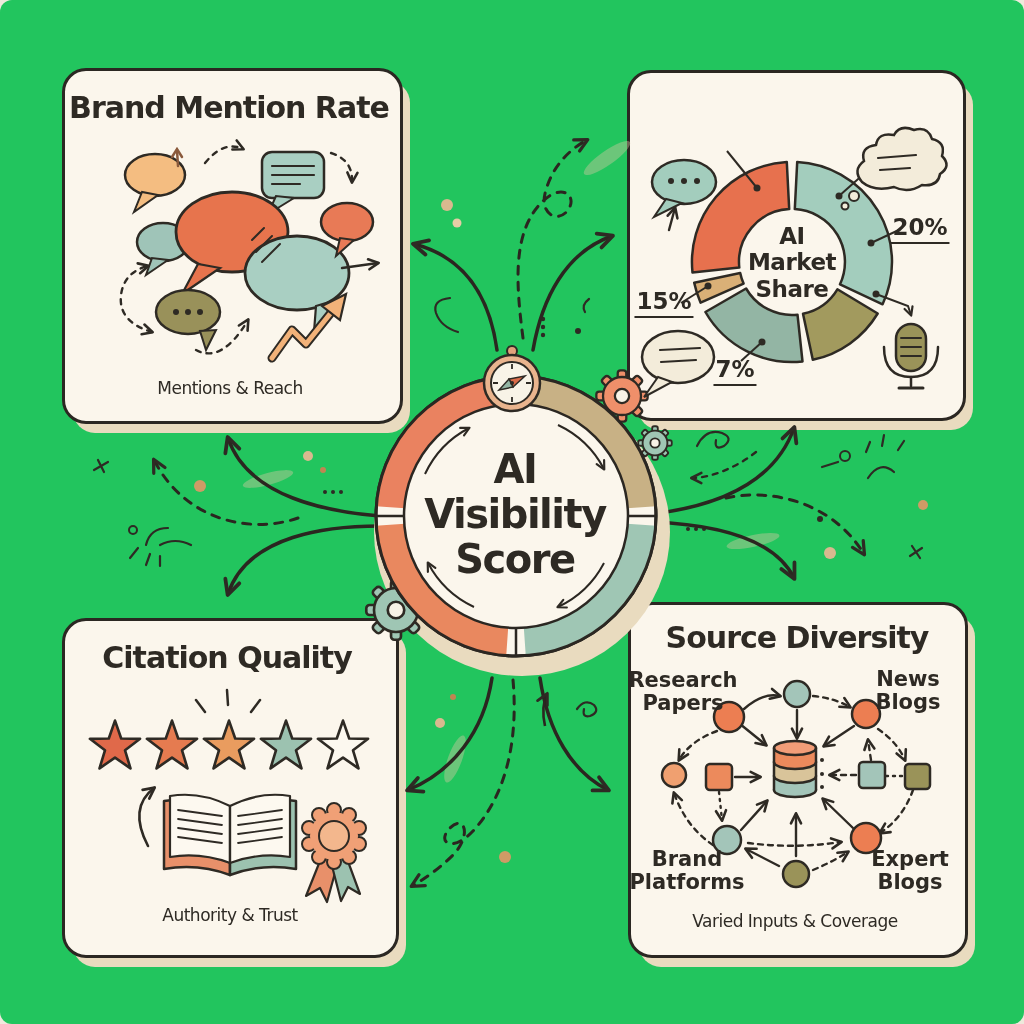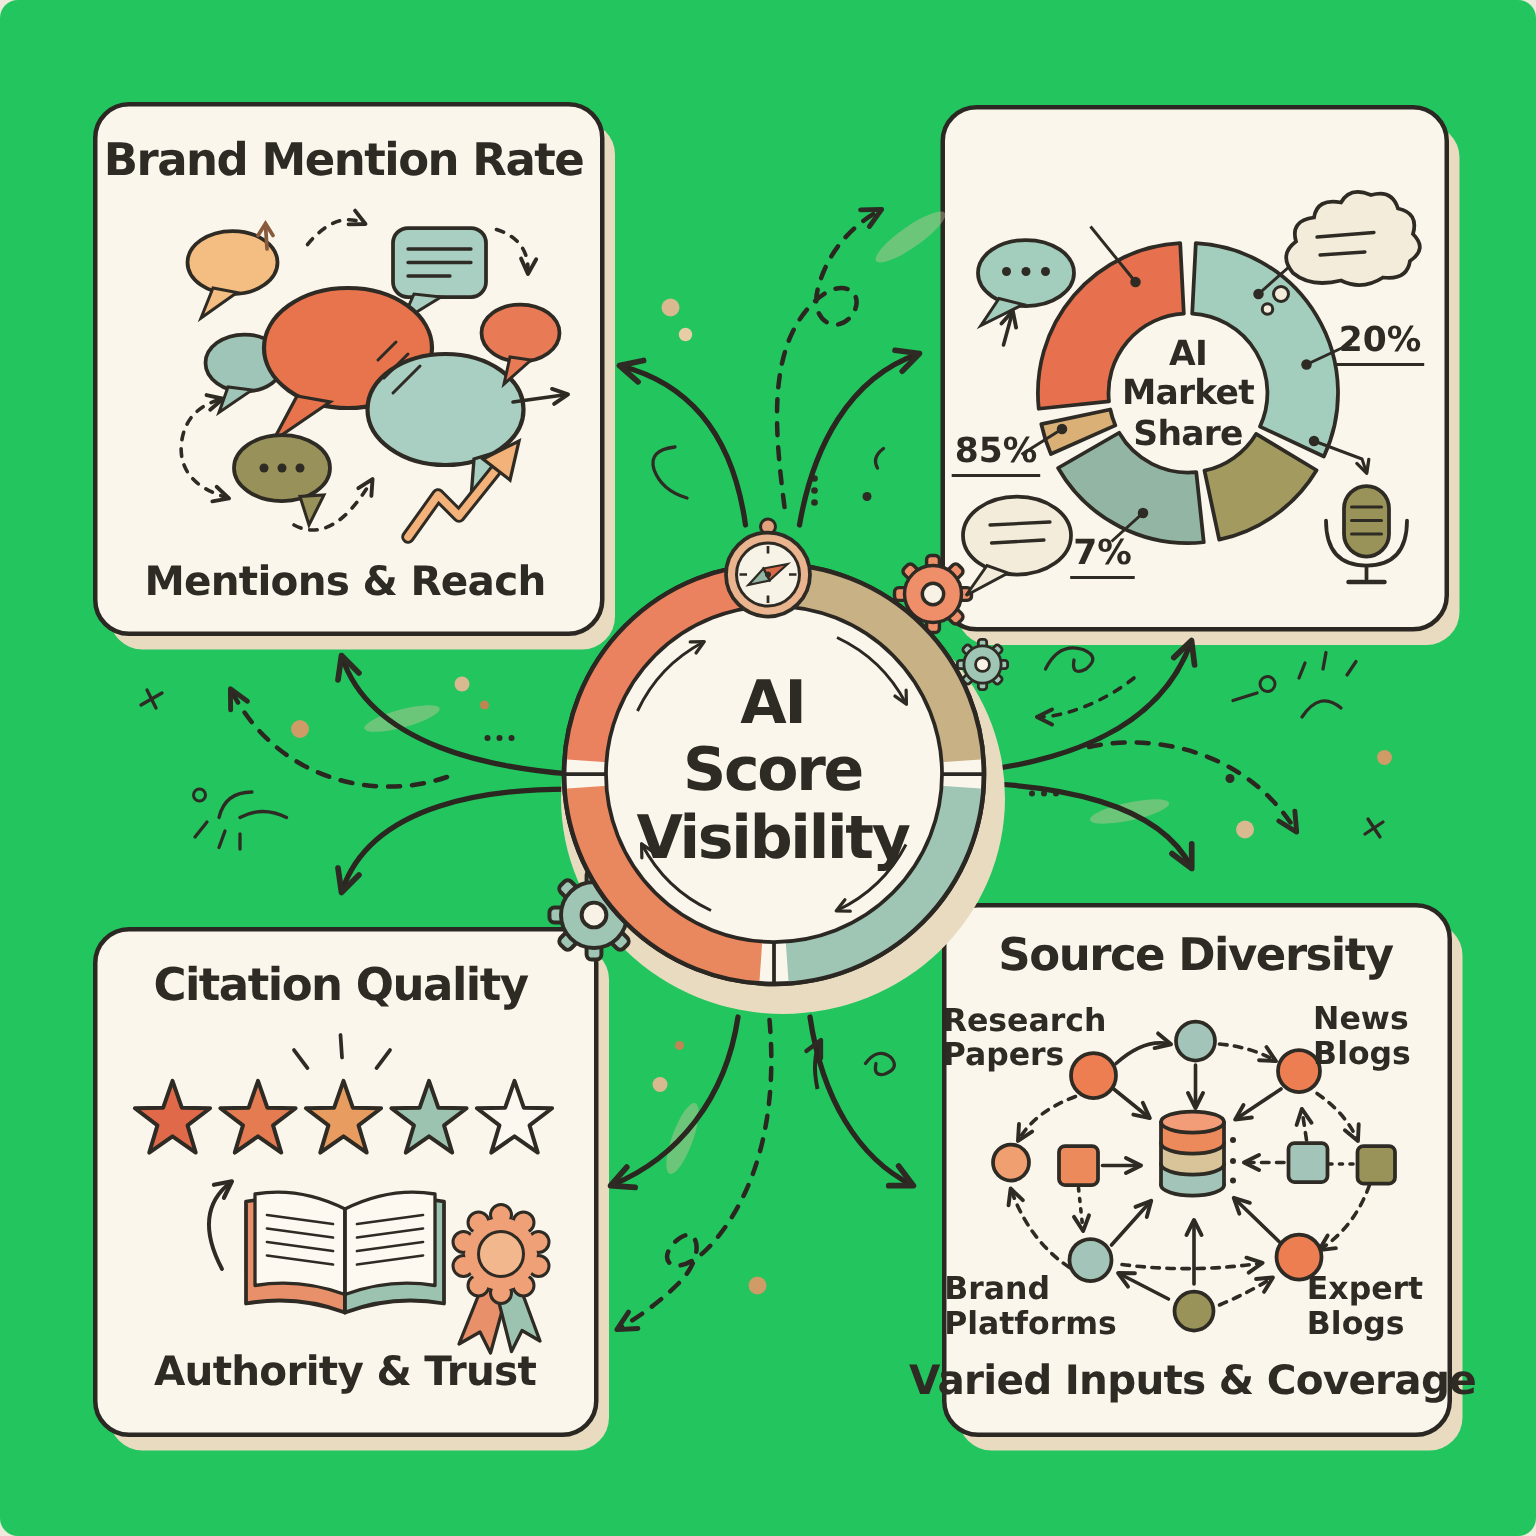--- a/index.html
+++ b/index.html
@@ -7,26 +7,26 @@
     background:#22c55e;font-family:"DejaVu Sans","Liberation Sans",sans-serif;color:#2e2a24;border-radius:12px;}
   .panel{position:absolute;background:#fbf6ec;border:3px solid #2b2722;border-radius:24px;
     box-shadow:9px 11px 0 -2px #e9dbbf;}
   #panel-tl{left:62px;top:68px;width:335px;height:350px;}
   #panel-tr{left:627px;top:70px;width:333px;height:345px;}
   #panel-bl{left:62px;top:618px;width:331px;height:334px;}
   #panel-br{left:628px;top:602px;width:334px;height:350px;}
   svg{position:absolute;left:0;top:0;}
   .txt{position:absolute;transform:translate(-50%,-50%);color:#2e2a24;z-index:5;}
   .title{font-size:30px;font-weight:700;letter-spacing:-1px;white-space:nowrap;}
-  .caption{font-size:27px;font-weight:700;letter-spacing:-0.5px;white-space:nowrap;}
+  .caption{font-size:17px;font-weight:400;letter-spacing:-0.5px;white-space:nowrap;}
   .hub{width:230px;text-align:center;font-size:40px;font-weight:700;line-height:1.12;letter-spacing:-1.5px;}
   .donut-c{text-align:center;font-size:23px;font-weight:700;line-height:1.15;letter-spacing:-0.5px;}
   .pct{font-size:23px;font-weight:700;}
   .pct span{border-bottom:2.5px solid #2e2a24;padding:0 2px 2px;margin-top:40px;}
-  .nodelbl{font-size:21px;font-weight:600;line-height:1.08;}
+  .nodelbl{text-align:center;font-size:21px;font-weight:600;line-height:1.08;}
 </style>
 </head>
 <body>
 
 <div id="canvas">
 
   <div class="panel" id="panel-tl"></div>
   <div class="panel" id="panel-tr"></div>
   <div class="panel" id="panel-bl"></div>
   <div class="panel" id="panel-br"></div>
@@ -372,21 +372,21 @@
 
   <div class="txt title" style="left:229px;top:107px">Brand Mention Rate</div>
   <div class="txt caption" style="left:230px;top:388px">Mentions &amp; Reach</div>
 
   <div class="txt donut-c" style="left:792px;top:263px">
     <div>AI</div>
     <div>Market</div>
     <div>Share</div>
   </div>
   <div class="txt pct" style="left:920px;top:227px"><span>20%</span></div>
-  <div class="txt pct" style="left:664px;top:301px"><span>85%</span></div>
+  <div class="txt pct" style="left:664px;top:301px"><span>15%</span></div>
   <div class="txt pct" style="left:735px;top:369px"><span>7%</span></div>
 
   <div class="txt title" style="left:227px;top:657px">Citation Quality</div>
   <div class="txt title" style="left:797px;top:637px">Source Diversity</div>
 
   <div class="txt caption" style="left:230px;top:915px">Authority &amp; Trust</div>
   <div class="txt nodelbl" style="left:683px;top:692px">
     <div>Research</div>
     <div>Papers</div>
   </div>
@@ -399,16 +399,16 @@
     <div>Platforms</div>
   </div>
   <div class="txt nodelbl" style="left:910px;top:871px">
     <div>Expert</div>
     <div>Blogs</div>
   </div>
   <div class="txt caption" style="left:795px;top:921px">Varied Inputs &amp; Coverage</div>
 
   <div class="txt hub" style="left:515px;top:514px">
     <div>AI</div>
+    <div>Visibility</div>
     <div>Score</div>
-    <div>Visibility</div>
   </div>
 </div>
 
 </body></html>

